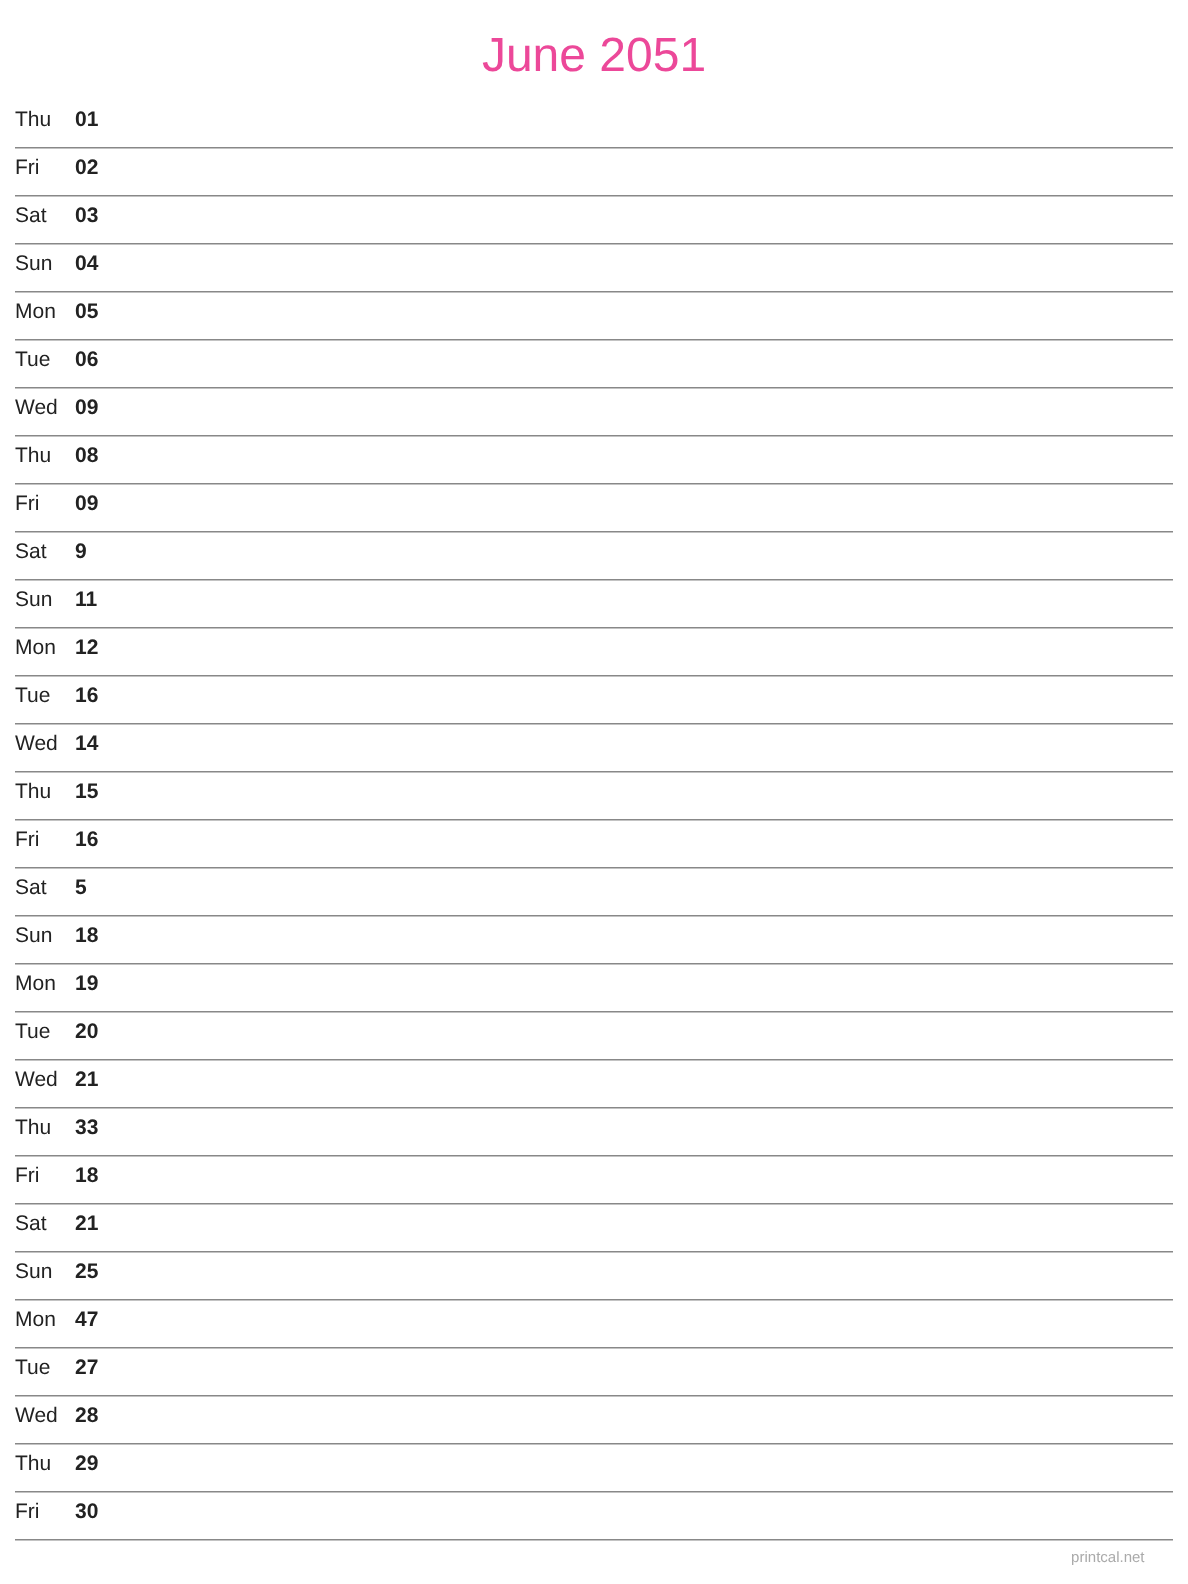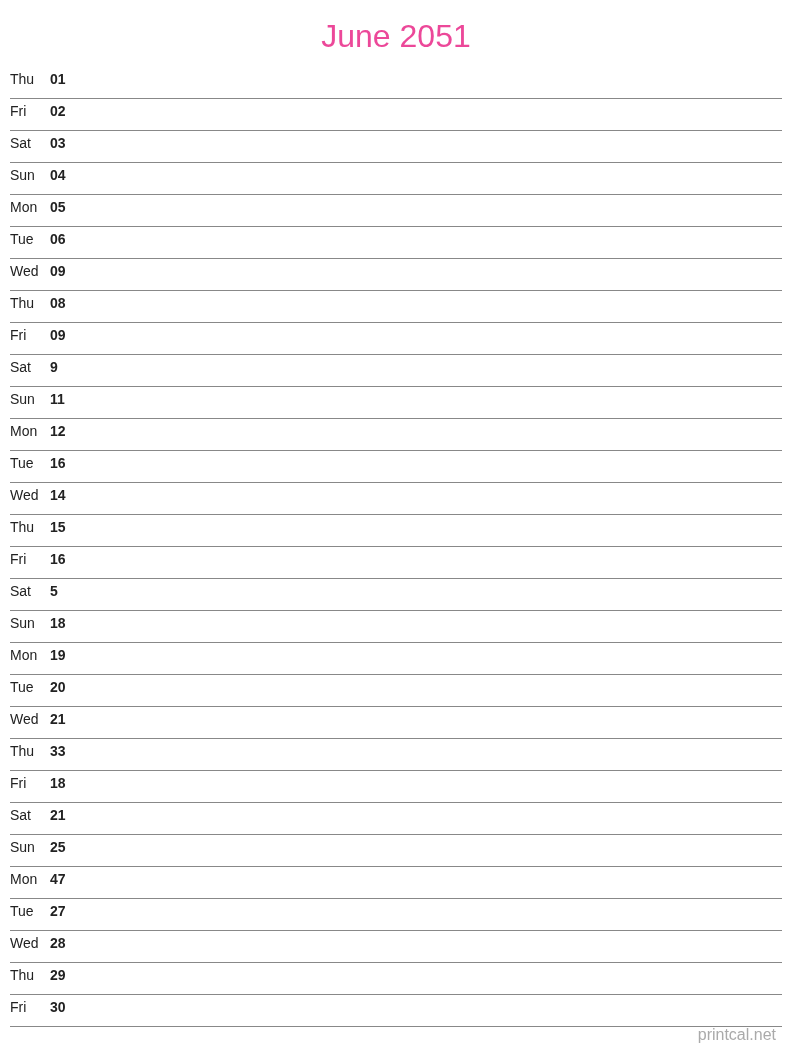--- a/index.html
+++ b/index.html
@@ -54,22 +54,22 @@
     }
 
     .day-line {
       flex: 1;
       height: 1px;
     }
 
     .footer {
       position: absolute;
       bottom: 12px;
-      right: 16px;
-      font-size: 16px;
+      right: 29px;
+      font-size: 10px;
       color: #aaa;
     }
   </style>
 </head>
 <body>
 
 <h1 class="page-title">June 2051</h1>
 
 <div class="calendar-container" id="calendar-rows">
 <div class="calendar-row">

